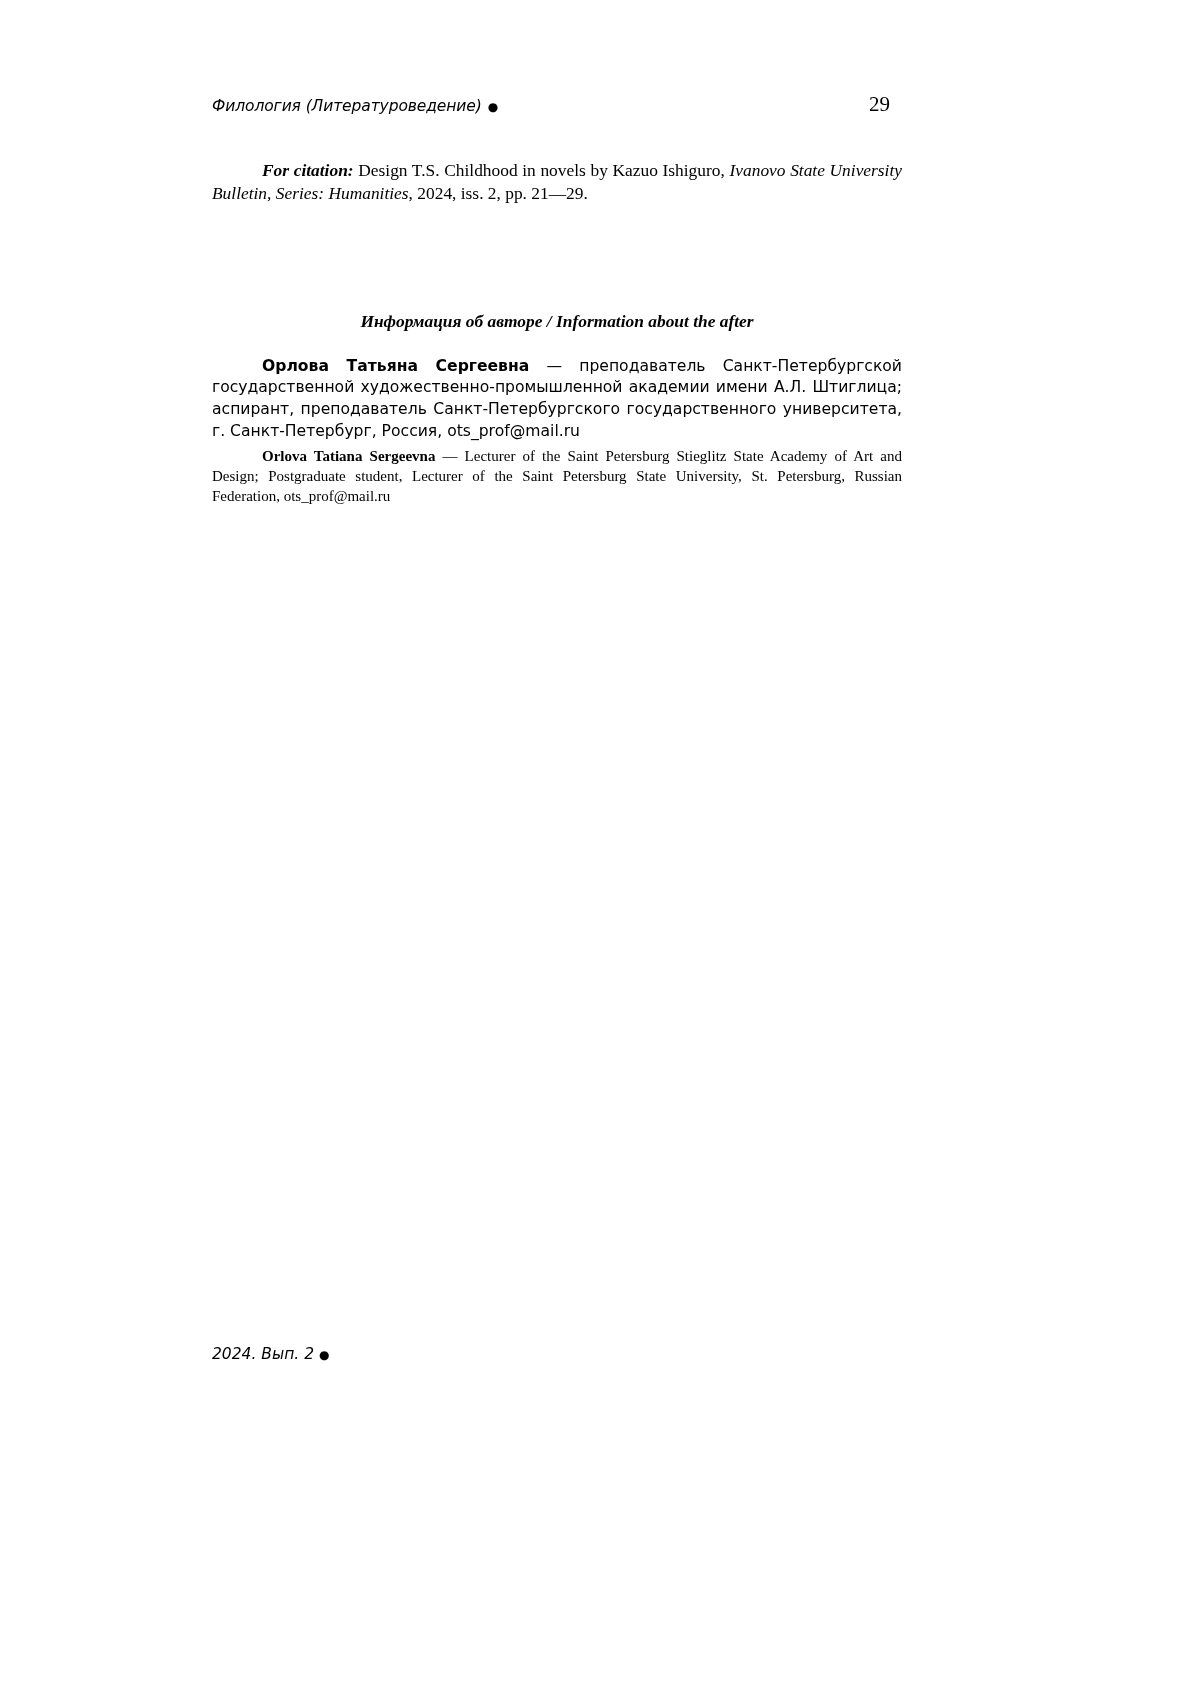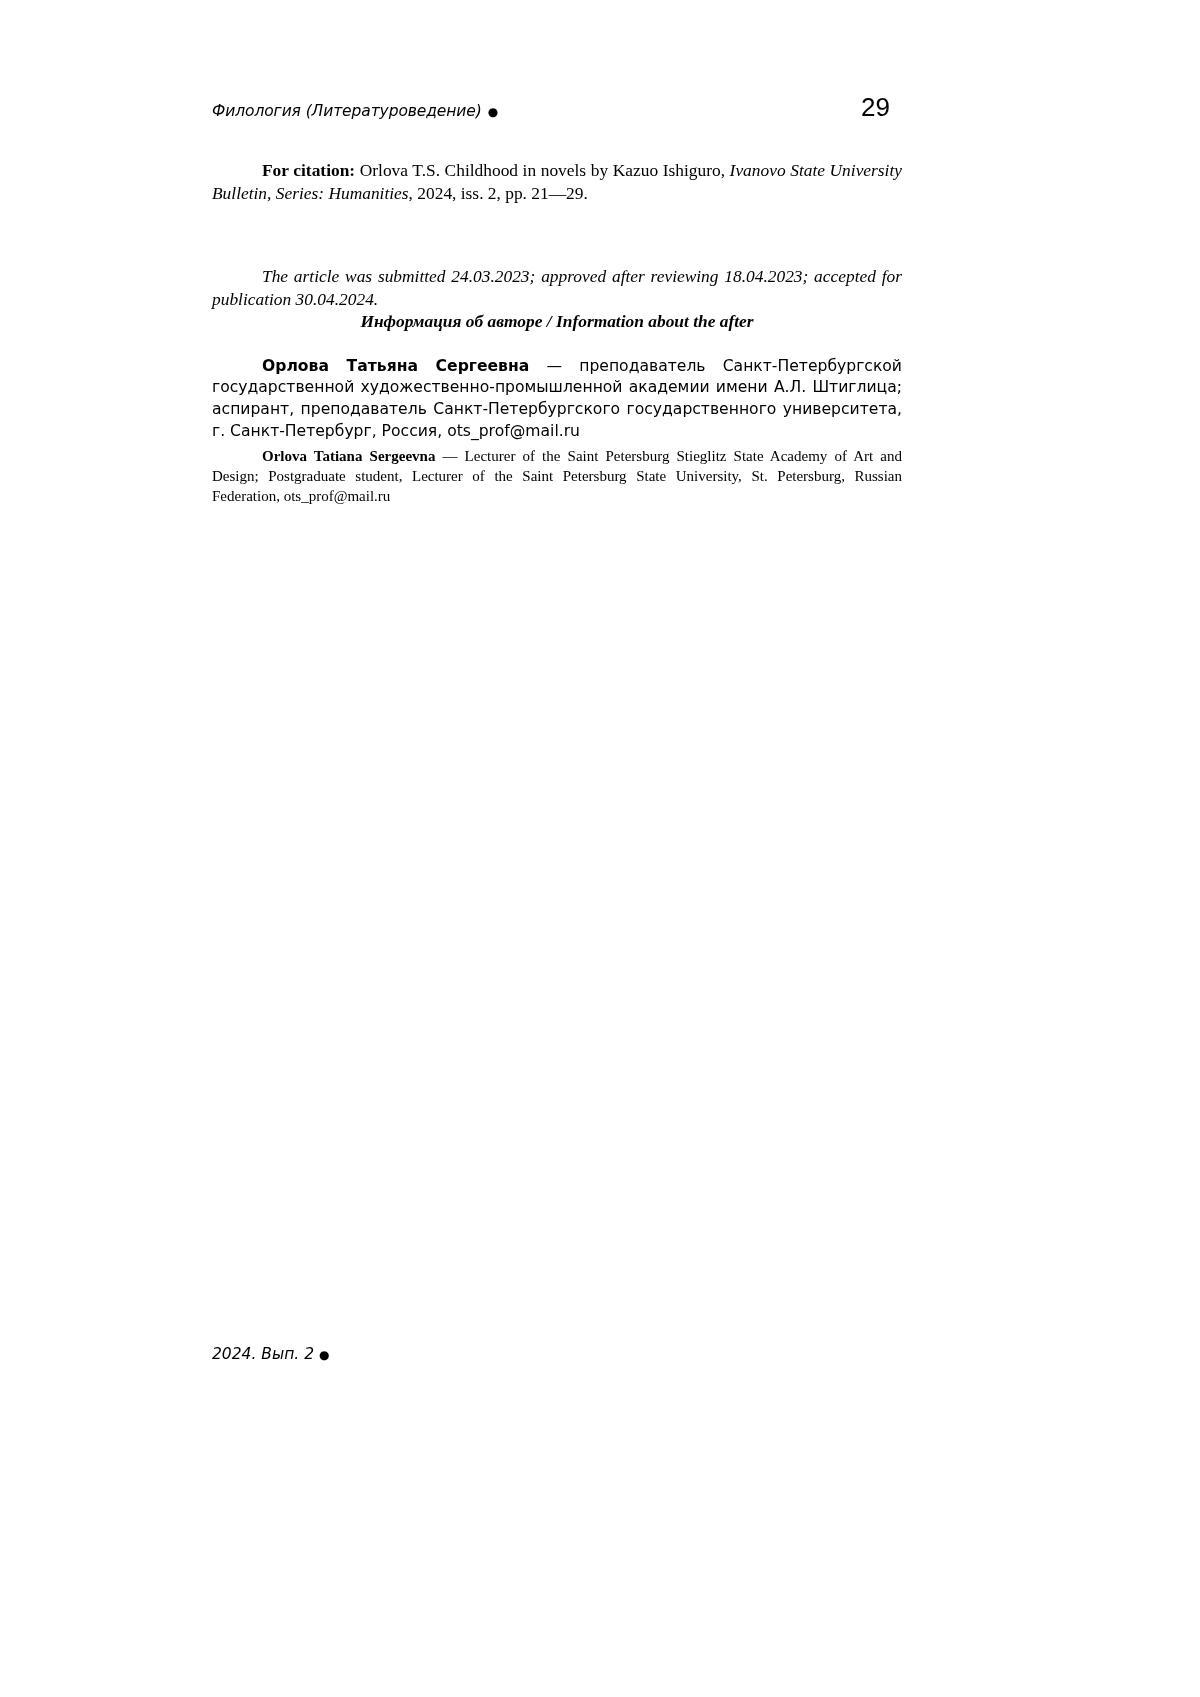--- a/index.html
+++ b/index.html
@@ -41,40 +41,41 @@
     font-size: 15.5px;
     letter-spacing: -0.1px;
     white-space: nowrap;
   }
   .running-head-left .bullet {
     font-style: normal;
     font-size: 12px;
     margin-left: 6px;
   }
   .page-number {
-    font-family: Liberation Sans, sans-serif;
-    font-size: 26px;
+    font-family: Liberation Serif, serif;
+    font-size: 21px;
     padding-right: 12px;
     margin-left: 16px;
   }
 
   
   .block {
     position: absolute;
     left: 0;
     width: 690px;
     font-size: 17.4px;
     line-height: 1.32;
     text-align: justify;
   }
   .indent { text-indent: 50px; }
 
   .citation { top: 142px; }
   .citation .label {
     font-weight: bold;
+    font-style: italic;
   }
   .citation .italic { font-style: italic; }
 
   .dates-ru { top: 208px; font-style: italic; }
   .dates-en { top: 248px; font-style: italic; }
 
   .section-title {
     top: 310px;
     text-align: center;
     font-weight: bold;
@@ -122,25 +123,24 @@
   <div class="content">
 
     <div class="running-head">
       <div class="running-head-left">
         <span>Филология (Литературоведение)</span><span class="bullet">●</span>
       </div>
       <div class="page-number">29</div>
     </div>
 
     <p class="block indent citation">
-      <span class="label">For citation:</span><span> Orlova T.S. Childhood in novels by Kazuo Ishiguro, </span><span class="italic">Ivanovo State University Bulletin, Series: Humanities</span><span>, 2024, iss. 2, pp. 21—29.</span>
+      <span class="label">For citation:</span><span> Design T.S. Childhood in novels by Kazuo Ishiguro, </span><span class="italic">Ivanovo State University Bulletin, Series: Humanities</span><span>, 2024, iss. 2, pp. 21—29.</span>
     </p>
 
 
-    <p class="block indent dates-en">The article was submitted 24.03.2023; approved after reviewing 18.04.2023; accepted for publication 30.04.2024.</p>
 
     <div class="block section-title">Информация об авторе / Information about the after</div>
 
     <p class="block indent author-ru">
       <span class="name nowrap">Орлова Татьяна Сергеевна</span><span> — преподаватель Санкт-Петербургской государственной художественно-промышленной академии имени А.Л. Штиглица; аспирант, преподаватель Санкт-Петербургского государственного университета, г. Санкт-Петербург, Россия, ots_prof@mail.ru</span>
     </p>
 
     <p class="block indent author-en">
       <span class="name nowrap">Orlova Tatiana Sergeevna</span><span> — Lecturer of the Saint Petersburg Stieglitz State Academy of Art and Design; Postgraduate student, Lecturer of the Saint Petersburg State University, St. Petersburg, Russian Federation, ots_prof@mail.ru</span>
     </p>

